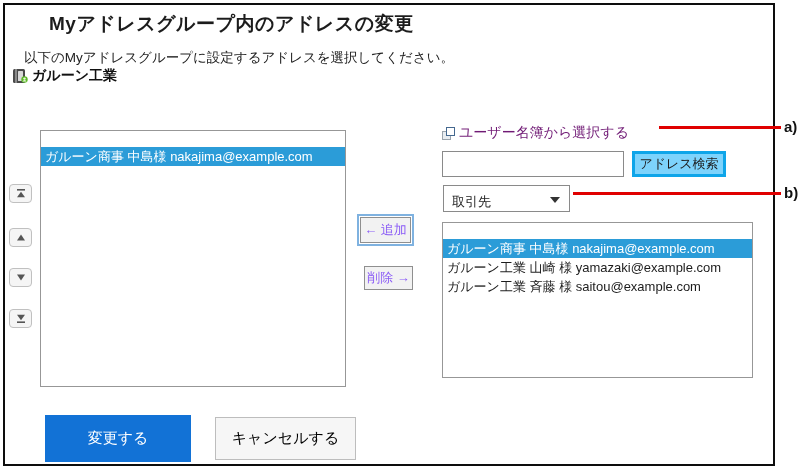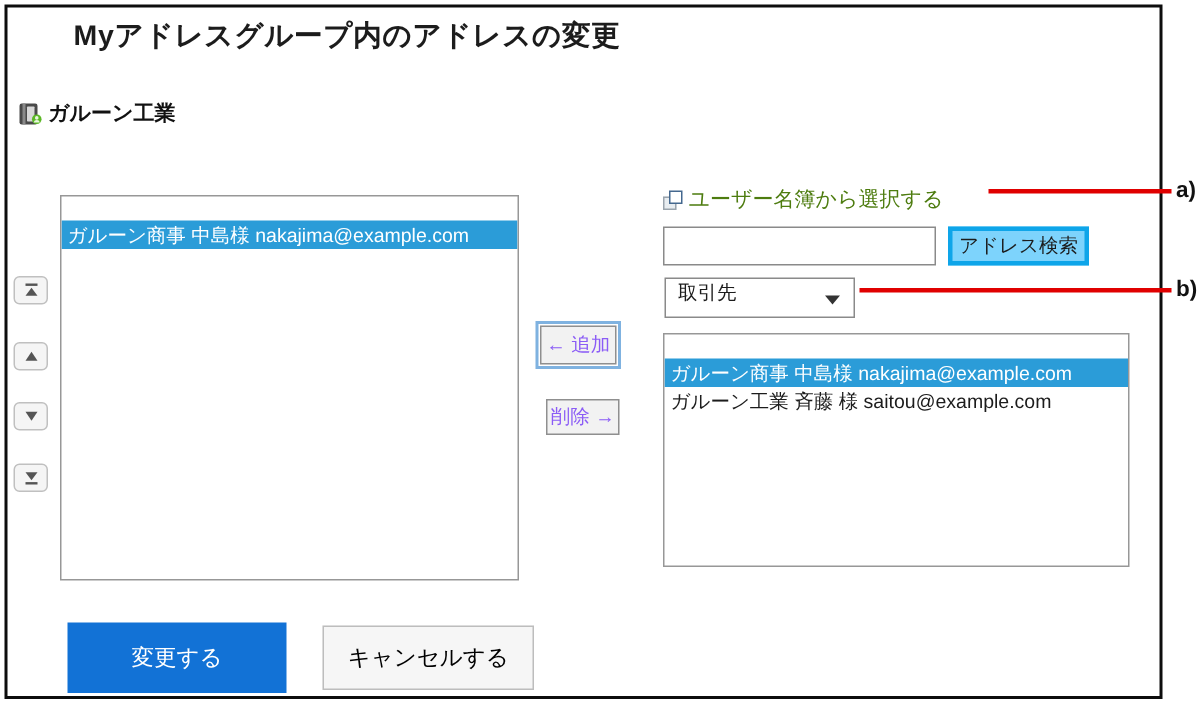--- a/index.html
+++ b/index.html
@@ -82,21 +82,21 @@
   .transfer-btn.remove {
     left: 359px; top: 261px; width: 49px; height: 24px;
   }
 
   
   .user-link-row {
     position: absolute; left: 437px; top: 119px;
     display: flex; align-items: center; gap: 4px;
     cursor: pointer;
   }
-  .user-link { font-size: 14px; color: #4d7c0f; text-decoration: none; }
+  .user-link { font-size: 14px; color: #701a75; text-decoration: none; }
   .popup-icon { position: relative; width: 13px; height: 13px; display: inline-block; }
   .popup-icon .back {
     position: absolute; left: 0; bottom: 0;
     width: 9px; height: 9px;
     border: 1px solid #9aa4ad; background: #e8edf1;
   }
   .popup-icon .front {
     position: absolute; right: 0; top: 0;
     width: 9px; height: 9px;
     border: 1px solid #44688f; background: #fff;
@@ -111,21 +111,21 @@
     position: absolute; left: 627px; top: 146px;
     width: 94px; height: 26px;
     background: #7dd3fc; border: 3px solid #0ea5e9;
     font-size: 13px; color: #1c1c1c; font-family: inherit;
     cursor: pointer;
   }
   .dropdown {
     position: absolute; left: 438px; top: 180px;
     width: 127px; height: 27px;
     border: 1px solid #8a8a8a; background: #fff;
-    display: flex; align-items: flex-start;
+    display: flex; align-items: flex-end;
     font-size: 13px; color: #1c1c1c;
     padding: 0 8px; cursor: pointer;
   }
   .dropdown .caret {
     position: absolute; right: 9px; top: 11px;
     width: 0; height: 0;
     border-left: 5px solid transparent;
     border-right: 5px solid transparent;
     border-top: 6px solid #333;
   }
@@ -160,20 +160,21 @@
   .callout-label.b { left: 784px; top: 184px; }
 </style>
 </head>
 <body>
 
 <div class="canvas">
 
   <div class="frame">
 
     <div class="page-title">Myアドレスグループ内のアドレスの変更</div>
+    <div class="page-desc">以下のMyアドレスグループに設定するアドレスを選択してください。</div>
 
     <div class="group-row">
       <span class="book-icon">
         <svg width="17" height="17" viewBox="0 0 17 17">
           <rect x="1" y="1" width="12" height="14" rx="1.5" fill="#4a4a4a"></rect>
           <rect x="3" y="1" width="2" height="14" fill="#8a8a8a"></rect>
           <rect x="6" y="3" width="5" height="10" rx="0.5" fill="#d8d8d8"></rect>
           <circle cx="12.5" cy="11.5" r="3.2" fill="#5cb826"></circle>
           <circle cx="12.5" cy="10.6" r="1.2" fill="#eaf7e0"></circle>
           <path d="M10.4 13.6 a2.2 2.2 0 0 1 4.2 0 z" fill="#eaf7e0"></path>
@@ -223,20 +224,21 @@
     <input class="search-input" type="text" value="" style="">
     <button class="search-btn">アドレス検索</button>
 
     <div class="dropdown">
       <span>取引先</span>
       <span class="caret"></span>
     </div>
 
     <div class="listbox right">
       <div class="list-item selected">ガルーン商事 中島様 nakajima@example.com</div>
+      <div class="list-item">ガルーン工業 山崎 様 yamazaki@example.com</div>
       <div class="list-item">ガルーン工業 斉藤 様 saitou@example.com</div>
     </div>
 
     <button class="submit-btn">変更する</button>
     <button class="cancel-btn">キャンセルする</button>
 
   </div>
 
   <div class="callout-line a"></div>
   <div class="callout-line b"></div>

